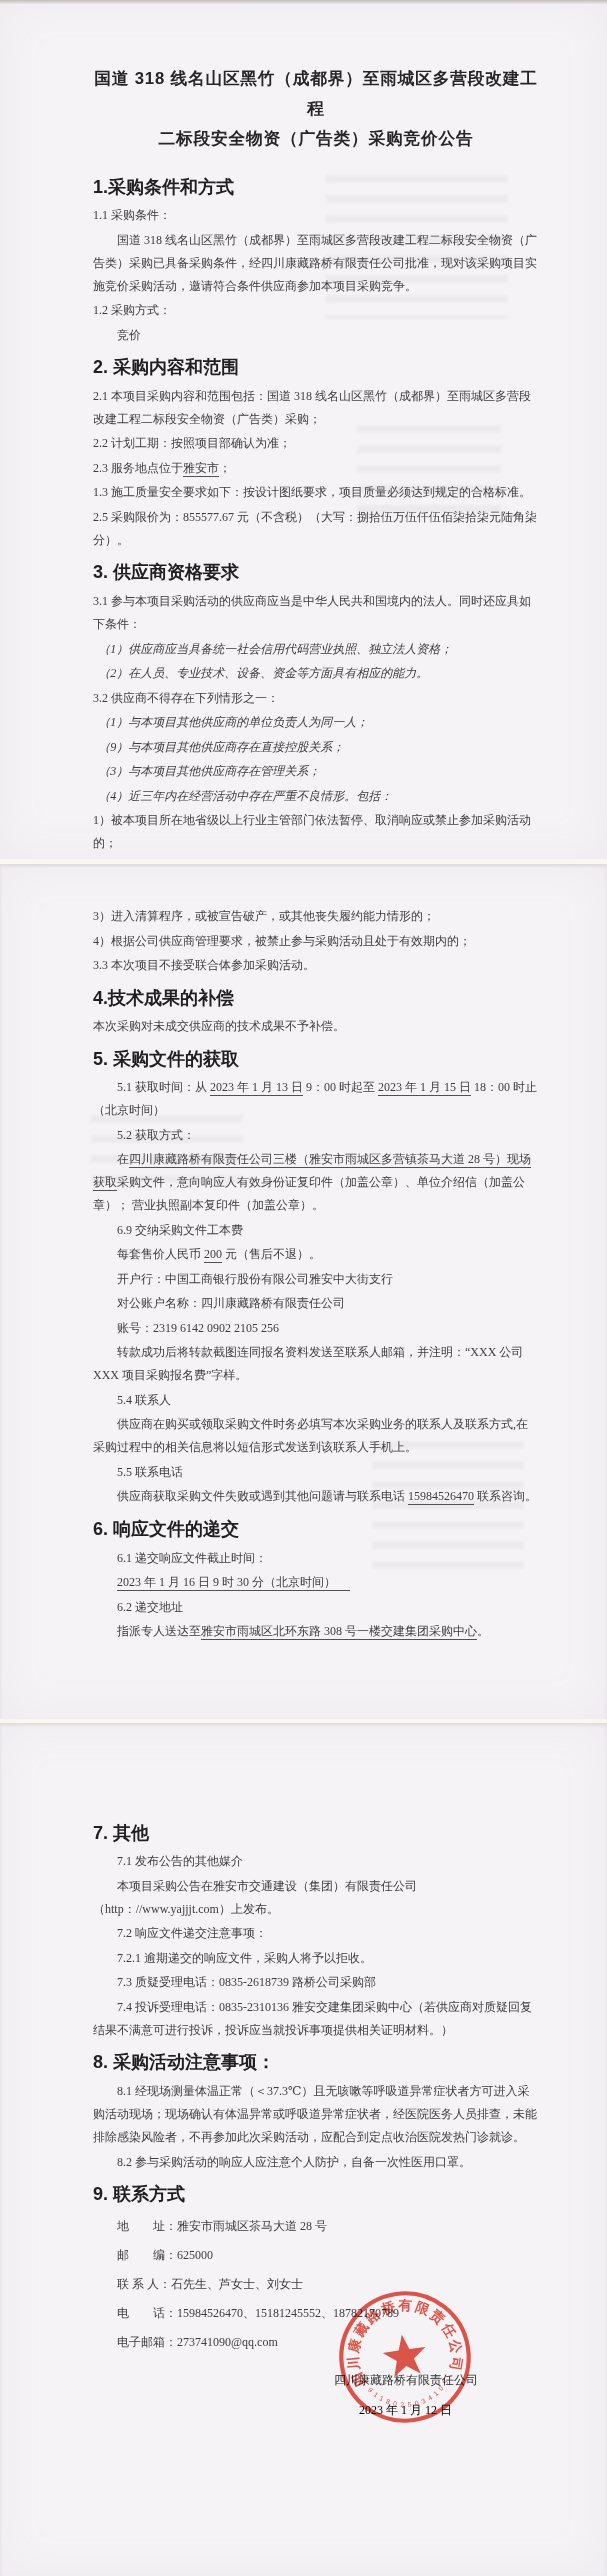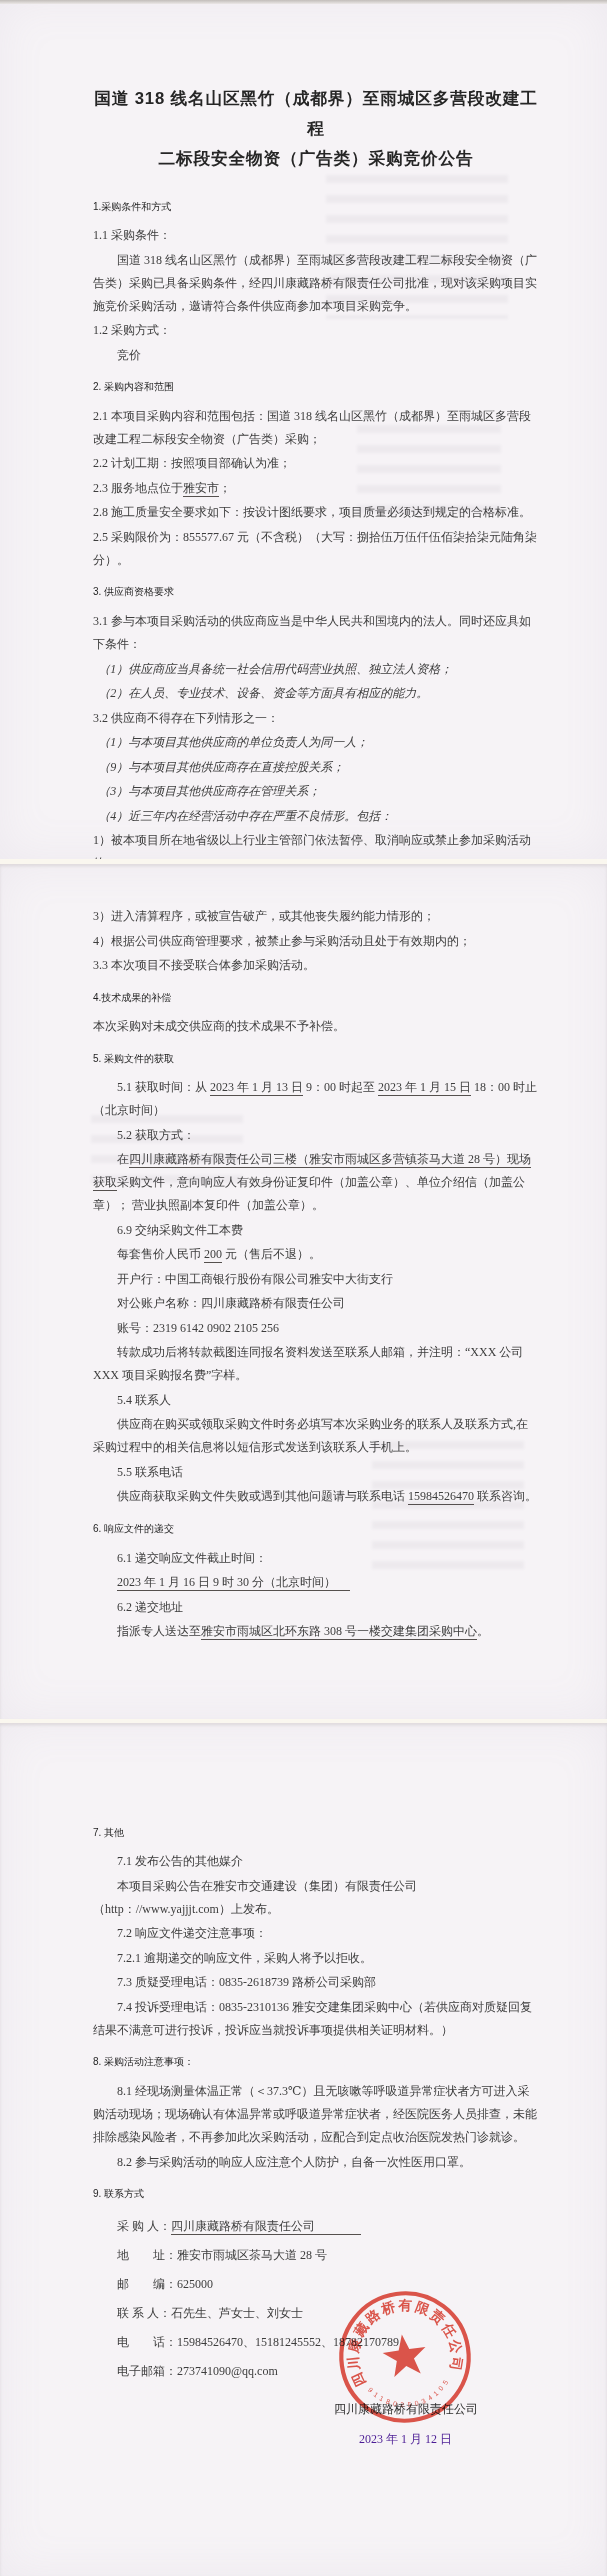--- a/index.html
+++ b/index.html
@@ -12,42 +12,42 @@
     position:relative;
     width:607px;
     box-sizing:border-box;
     background:#f6f3f6;
     color:#3d3d3d;
     font-size:12px;
     padding:0 68px 0 93px;
     overflow:hidden;
     box-shadow:inset 0 0 46px rgba(170,160,185,.10);
   }
-  .page-1{height:859px;padding-top:84px;}
+  .page-1{height:859px;padding-top:64px;}
   .page-2{height:855px;padding-top:40px;margin-top:4.6px;box-shadow:inset 0 2.3px 3px rgba(120,110,100,.15),inset 0 0 46px rgba(170,160,185,.10);}
   .page-3{height:853px;padding-top:89px;margin-top:4.6px;box-shadow:inset 0 2.3px 3px rgba(120,110,100,.15),inset 0 0 46px rgba(170,160,185,.10);}
   .scan-top{position:absolute;top:0;left:0;right:0;height:3.8px;background:linear-gradient(#b2ada7,#e9e5e2);opacity:.75;}
   .doc-title{
     font-family:"Liberation Sans","DejaVu Sans",sans-serif;
     font-weight:bold;font-size:16.7px;line-height:30px;
     color:#262626;text-align:center;letter-spacing:0.8px;
   }
   .h{
     font-family:"Liberation Sans","DejaVu Sans",sans-serif;
-    font-weight:normal;font-size:10px;line-height:20px;
+    font-weight:bold;font-size:18px;line-height:20px;
     color:#1f1f1f;margin:10.6px 0 7.6px;
   }
   .ln{line-height:23px;margin:1.5px 0;}
   .indent{text-indent:2em;}
   .i05{margin-left:5.3px;font-style:italic;}
   .u{border-bottom:0.8px solid #55504e;padding-bottom:0.8px;}
   .title-gap{height:12px;}
   .contact .ln{line-height:29px;margin:0;}
   .sign-company{line-height:23px;margin:12px 0 0 241px;color:#2e2e2e;}
-  .sign-date{line-height:23px;margin:7.6px 0 0 266px;color:#4c1d95;}
+  .sign-date{line-height:23px;margin:7.6px 0 0 266px;color:#000000;}
   .seal{position:absolute;left:333px;top:562px;opacity:.85;mix-blend-mode:multiply;}
   .bleed{position:absolute;opacity:.06;filter:blur(1.5px);pointer-events:none;
     background:repeating-linear-gradient(180deg,#6a5f75 0 7.6px,transparent 7.6px 20px);}
   .bleed-a{left:326px;top:175px;width:182px;height:144px;}
   .bleed-b{left:357px;top:425px;width:144px;height:91px;}
   .bleed-c{left:372px;top:577px;width:152px;height:129px;}
   .bleed-d{left:91px;top:251px;width:152px;height:68px;}
 </style>
 </head>
 <body>
@@ -64,21 +64,21 @@
   <div class="h">1.采购条件和方式</div>
   <div class="ln">1.1 采购条件：</div>
   <div class="ln indent">国道 318 线名山区黑竹（成都界）至雨城区多营段改建工程二标段安全物资（广告类）采购已具备采购条件，经四川康藏路桥有限责任公司批准，现对该采购项目实施竞价采购活动，邀请符合条件供应商参加本项目采购竞争。</div>
   <div class="ln">1.2 采购方式：</div>
   <div class="ln indent">竞价</div>
 
   <div class="h">2. 采购内容和范围</div>
   <div class="ln">2.1 本项目采购内容和范围包括：国道 318 线名山区黑竹（成都界）至雨城区多营段改建工程二标段安全物资（广告类）采购；</div>
   <div class="ln">2.2 计划工期：按照项目部确认为准；</div>
   <div class="ln"><span>2.3 服务地点位于</span><span class="u">雅安市</span><span>；</span></div>
-  <div class="ln">2.8 施工质量安全要求如下：按设计图纸要求，项目质量必须达到规定的合格标准。</div>
+  <div class="ln">1.3 施工质量安全要求如下：按设计图纸要求，项目质量必须达到规定的合格标准。</div>
   <div class="ln">2.5 采购限价为：855577.67 元（不含税）（大写：捌拾伍万伍仟伍佰柒拾柒元陆角柒分）。</div>
 
   <div class="h">3. 供应商资格要求</div>
   <div class="ln">3.1 参与本项目采购活动的供应商应当是中华人民共和国境内的法人。同时还应具如下条件：</div>
   <div class="ln i05">（1）供应商应当具备统一社会信用代码营业执照、独立法人资格；</div>
   <div class="ln i05">（2）在人员、专业技术、设备、资金等方面具有相应的能力。</div>
   <div class="ln">3.2 供应商不得存在下列情形之一：</div>
   <div class="ln i05">（1）与本项目其他供应商的单位负责人为同一人；</div>
   <div class="ln i05">（9）与本项目其他供应商存在直接控股关系；</div>
   <div class="ln i05">（3）与本项目其他供应商存在管理关系；</div>
@@ -128,21 +128,20 @@
   <div class="ln indent">7.2.1 逾期递交的响应文件，采购人将予以拒收。</div>
   <div class="ln indent">7.3 质疑受理电话：0835-2618739 路桥公司采购部</div>
   <div class="ln indent">7.4 投诉受理电话：0835-2310136 雅安交建集团采购中心（若供应商对质疑回复结果不满意可进行投诉，投诉应当就投诉事项提供相关证明材料。）</div>
 
   <div class="h">8. 采购活动注意事项：</div>
   <div class="ln indent">8.1 经现场测量体温正常（＜37.3℃）且无咳嗽等呼吸道异常症状者方可进入采购活动现场；现场确认有体温异常或呼吸道异常症状者，经医院医务人员排查，未能排除感染风险者，不再参加此次采购活动，应配合到定点收治医院发热门诊就诊。</div>
   <div class="ln indent">8.2 参与采购活动的响应人应注意个人防护，自备一次性医用口罩。</div>
 
   <div class="h">9. 联系方式</div>
   <div class="contact">
-    <div class="ln indent"><span>采 购 人：</span><span class="u" style="padding-right: 46px;">四川康藏路桥有限责任公司</span></div>
     <div class="ln indent">地　　址：雅安市雨城区茶马大道 28 号</div>
     <div class="ln indent">邮　　编：625000</div>
     <div class="ln indent">联 系 人：石先生、芦女士、刘女士</div>
     <div class="ln indent">电　　话：15984526470、15181245552、18782170789</div>
     <div class="ln indent">电子邮箱：273741090@qq.com</div>
   </div>
 
   <div class="sign-company">四川康藏路桥有限责任公司</div>
   <div class="sign-date">2023 年 1 月 12 日</div>
 

